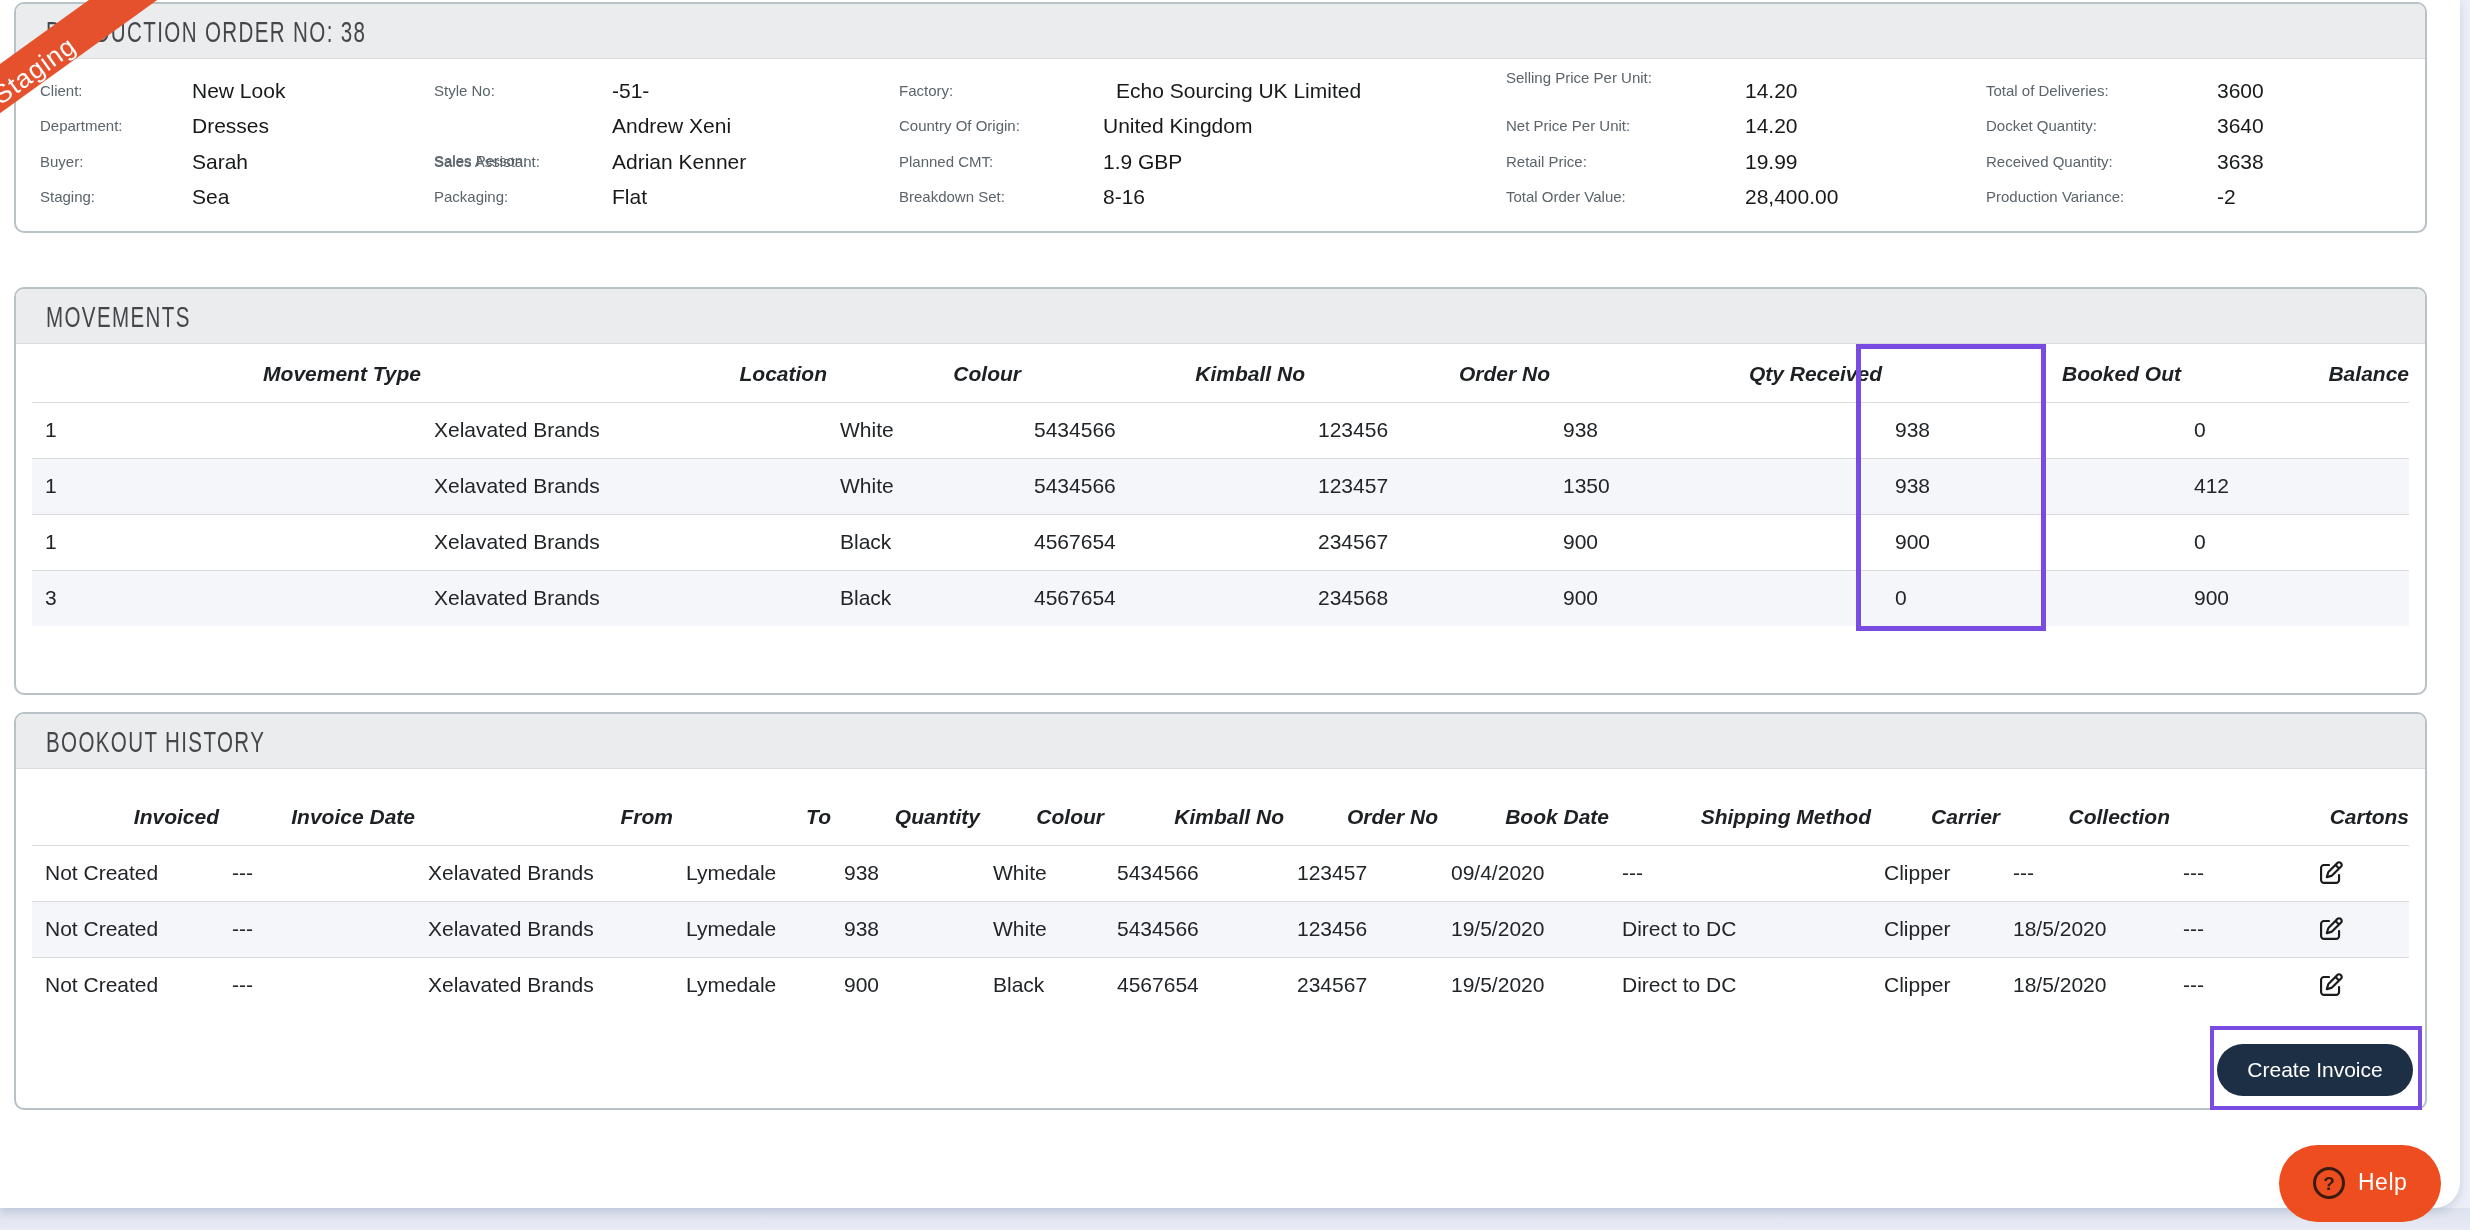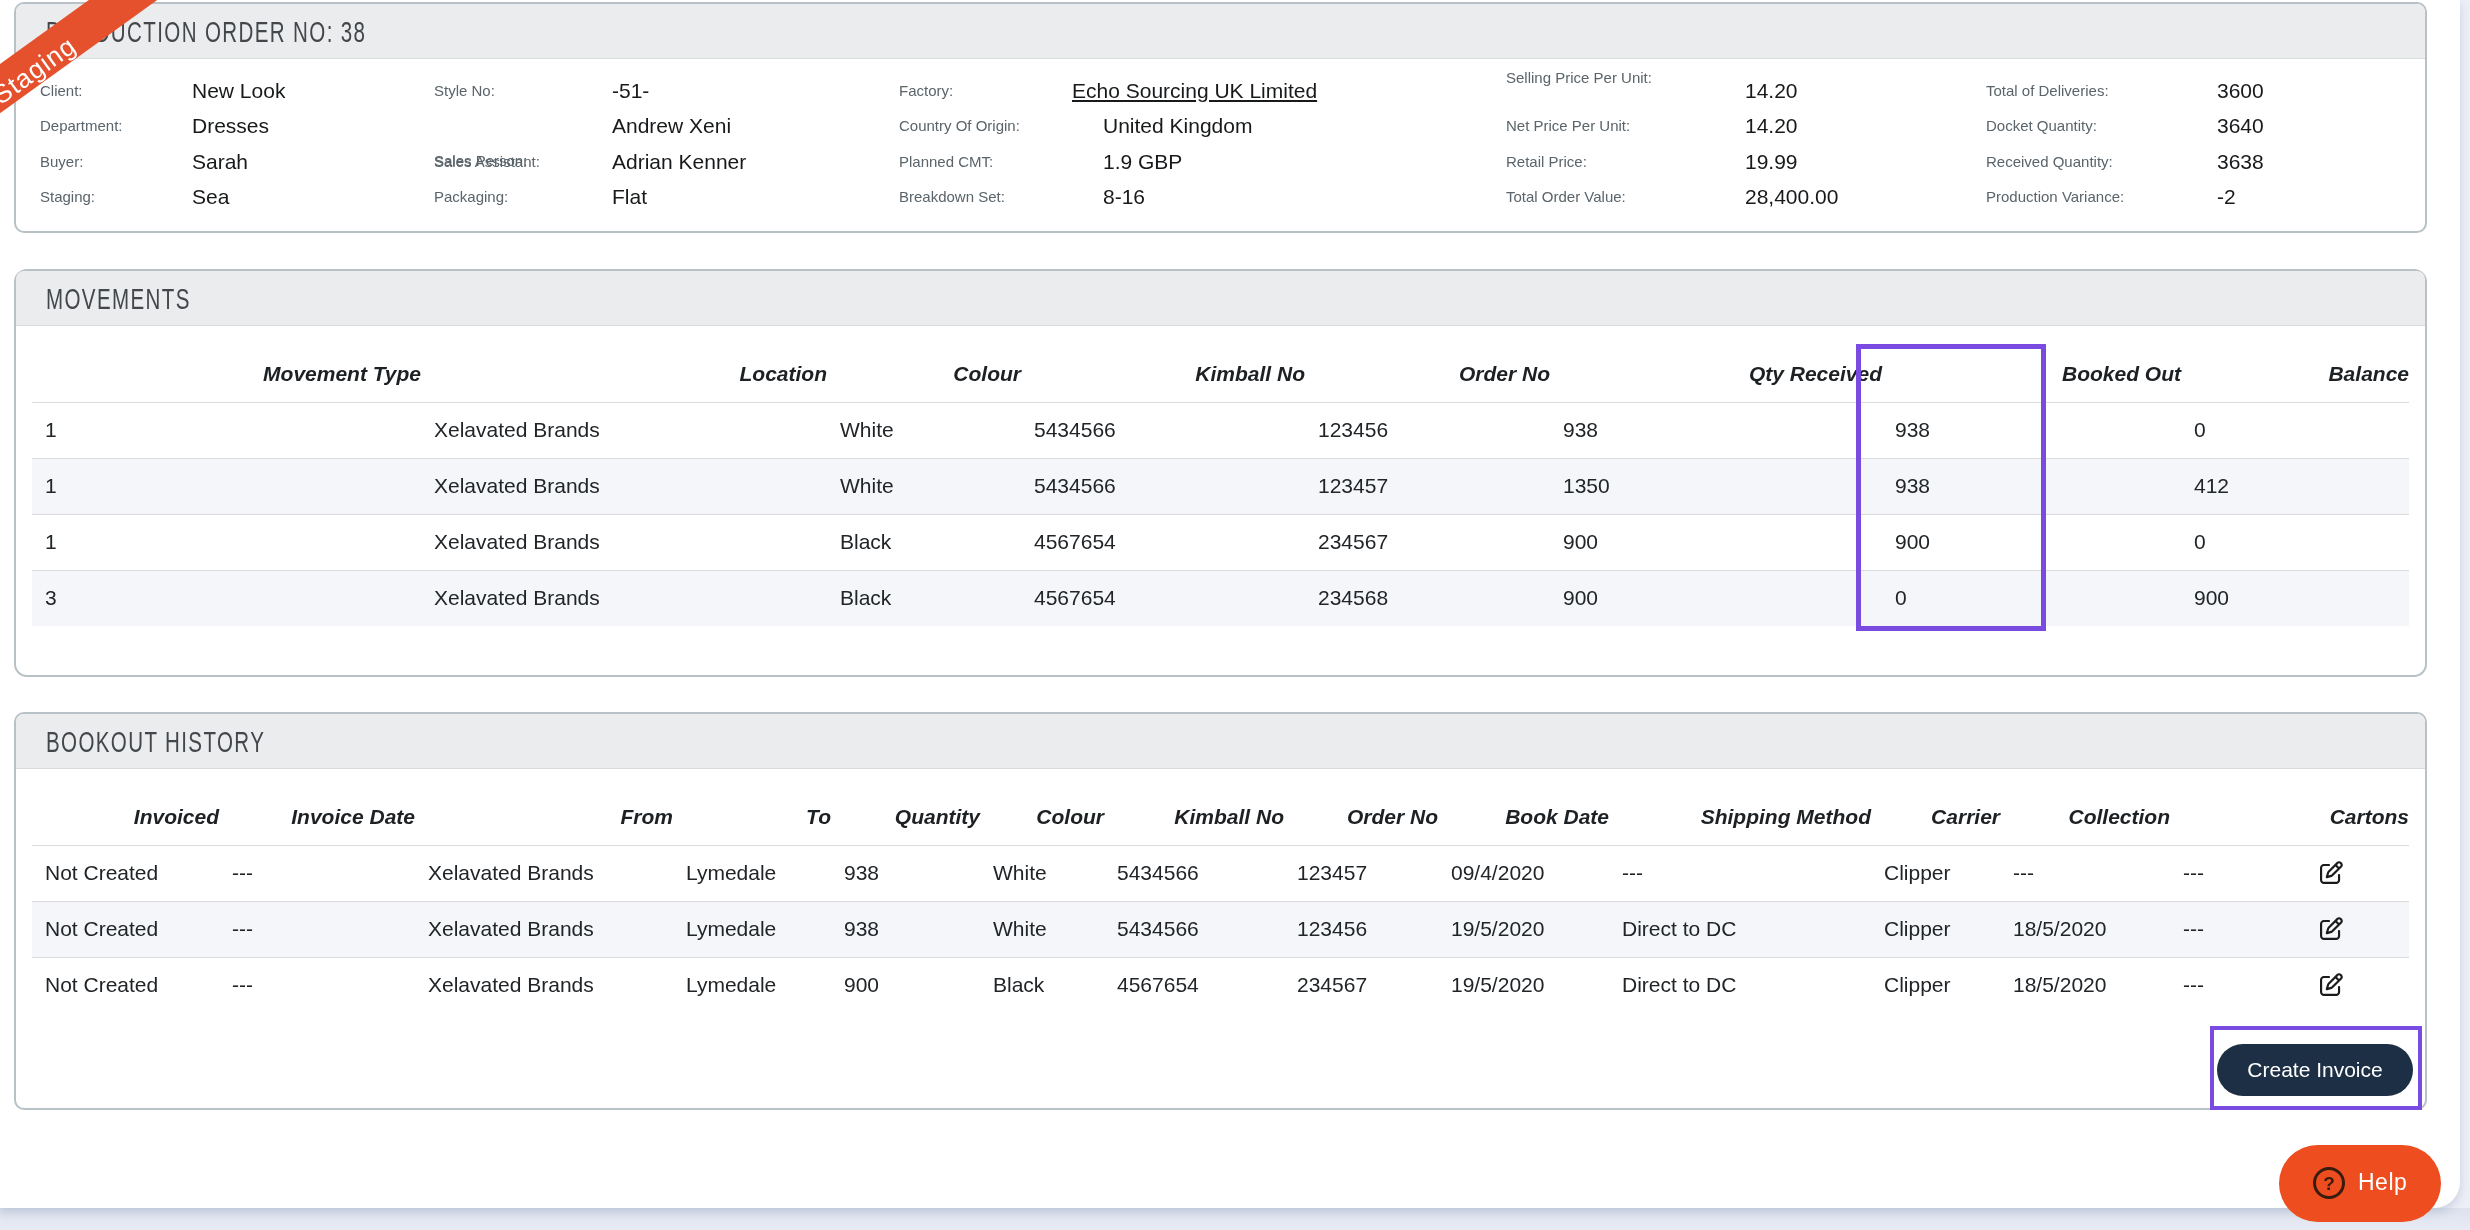--- a/index.html
+++ b/index.html
@@ -59,21 +59,21 @@
 <div class="lab" style="left:434px; top:186px;">Packaging:</div>
 <div class="val" style="left:612px; top:80px;">-51-</div>
 <div class="val" style="left:612px; top:115px;">Andrew Xeni</div>
 <div class="val" style="left:612px; top:151px;">Adrian Kenner</div>
 <div class="val" style="left:612px; top:186px;">Flat</div>
 
 <div class="lab" style="left:899px; top:80px;">Factory:</div>
 <div class="lab" style="left:899px; top:115px;">Country Of Origin:</div>
 <div class="lab" style="left:899px; top:151px;">Planned CMT:</div>
 <div class="lab" style="left:899px; top:186px;">Breakdown Set:</div>
-<div class="val" style="left:1072px; top:80px;text-decoration:underline;">Echo Sourcing UK Limited</div>
+<div class="val" style="left:1116px; top:80px;">Echo Sourcing UK Limited</div>
 <div class="val" style="left:1103px; top:115px;">United Kingdom</div>
 <div class="val" style="left:1103px; top:151px;">1.9 GBP</div>
 <div class="val" style="left:1103px; top:186px;">8-16</div>
 
 <div class="lab" style="left:1506px; top:67px;">Selling Price Per Unit:</div>
 <div class="lab" style="left:1506px; top:115px;">Net Price Per Unit:</div>
 <div class="lab" style="left:1506px; top:151px;">Retail Price:</div>
 <div class="lab" style="left:1506px; top:186px;">Total Order Value:</div>
 <div class="val" style="left:1745px; top:80px;">14.20</div>
 <div class="val" style="left:1745px; top:115px;">14.20</div>
@@ -82,21 +82,21 @@
 
 <div class="lab" style="left:1986px; top:80px;">Total of Deliveries:</div>
 <div class="lab" style="left:1986px; top:115px;">Docket Quantity:</div>
 <div class="lab" style="left:1986px; top:151px;">Received Quantity:</div>
 <div class="lab" style="left:1986px; top:186px;">Production Variance:</div>
 <div class="val" style="left:2217px; top:80px;">3600</div>
 <div class="val" style="left:2217px; top:115px;">3640</div>
 <div class="val" style="left:2217px; top:151px;">3638</div>
 <div class="val" style="left:2217px; top:186px;">-2</div>
 
-<div class="card" style="top:269px; height:408px;border-radius:13px;">
+<div class="card" style="top:287px; height:408px;">
   <div class="card-hd"><span>MOVEMENTS</span></div>
 </div>
 <table style="position:absolute; left:32px; top:347px; width:2377px;">
   <colgroup>
       <col style="width:389px">
       <col style="width:406px">
       <col style="width:194px">
       <col style="width:284px">
       <col style="width:245px">
       <col style="width:332px">

